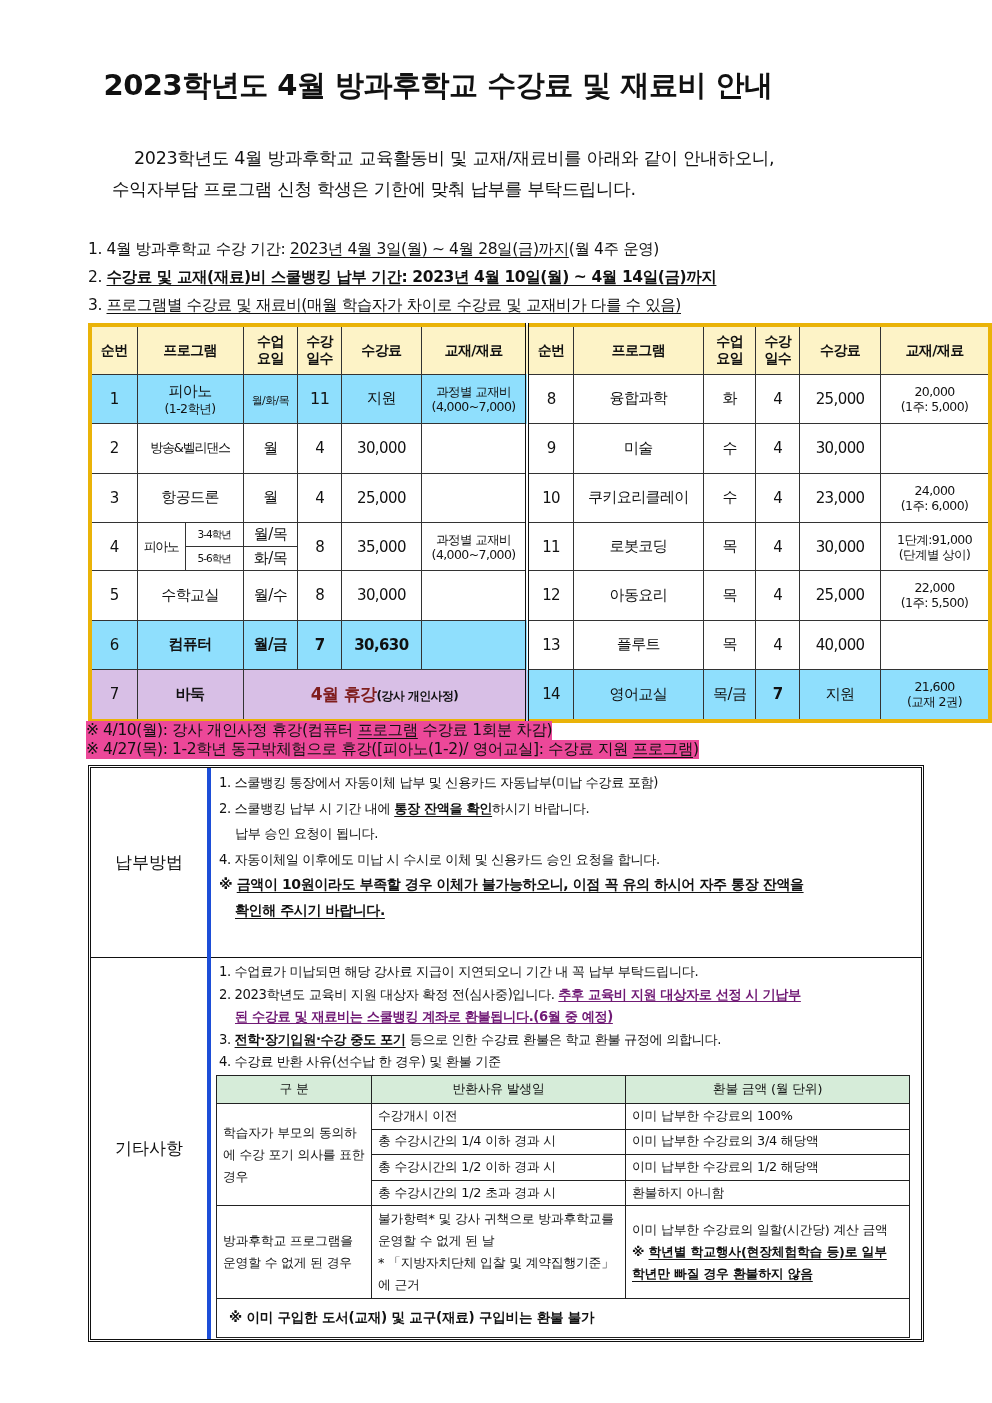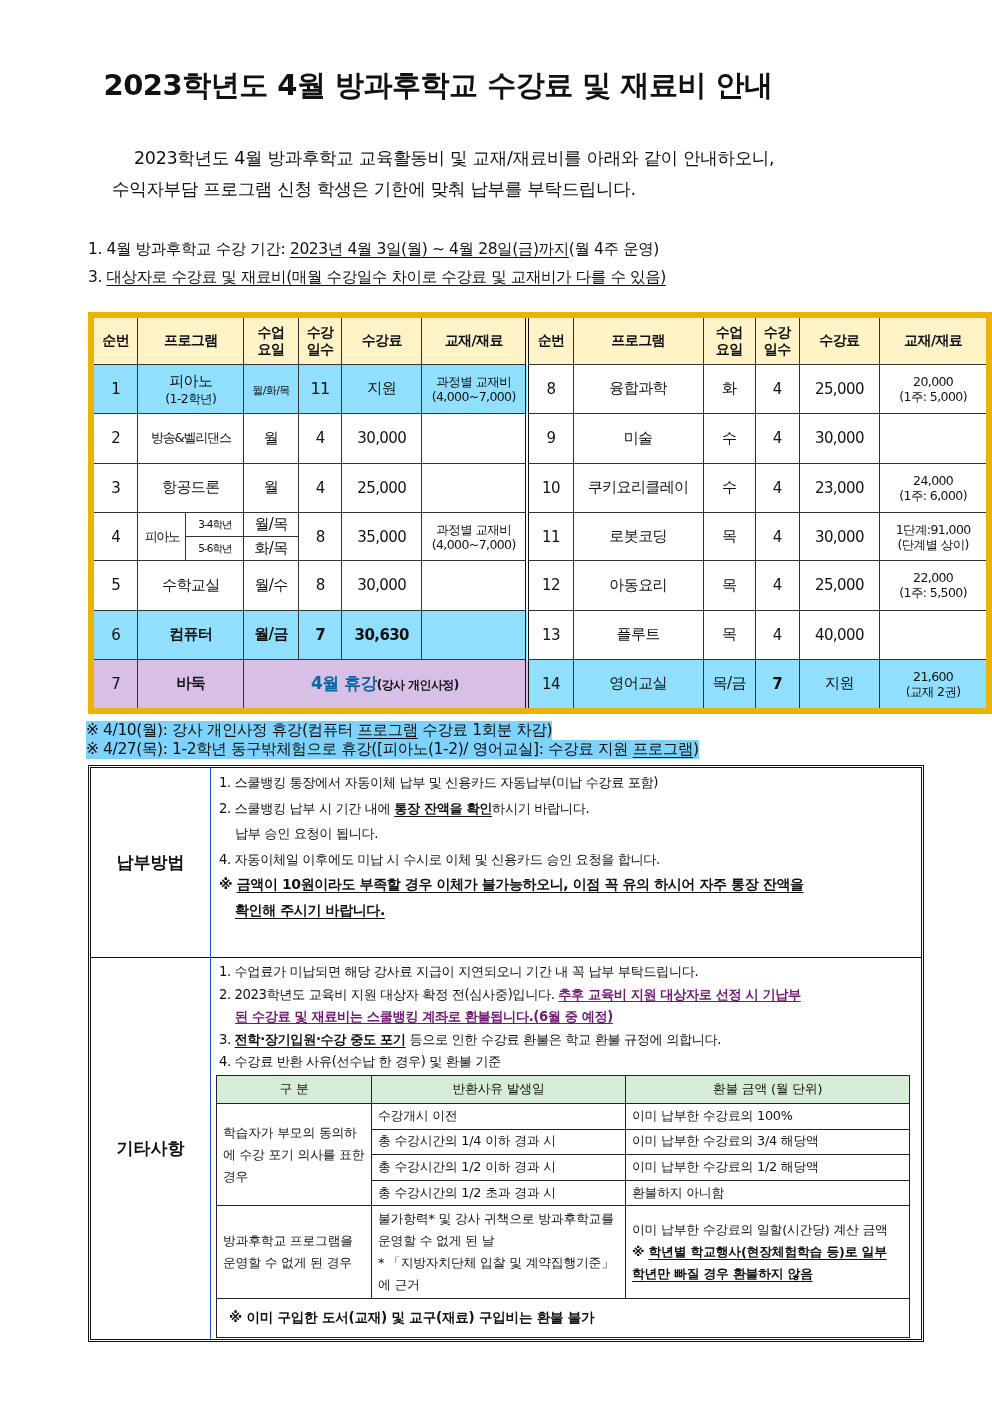--- a/index.html
+++ b/index.html
@@ -18,51 +18,51 @@
   }
   .intro .p1 { padding-left: 22px; white-space: nowrap; }
   .intro .p2 { white-space: nowrap; }
   .items { position: absolute; top: 235px; left: 88px; width: 840px; font-size: 15.5px; letter-spacing: -0.4px; }
   .items div { height: 28px; line-height: 28px; white-space: nowrap; }
   .items .b { font-weight: bold; }
   .u { text-decoration: underline; text-underline-offset: 3px; }
 
   
   .prog {
-    position: absolute; top: 312px; left: 88px; width: 904px;
+    position: absolute; top: 323px; left: 88px; width: 904px;
     border-collapse: collapse; table-layout: fixed;
-    border: 6px solid #eab308; font-size: 15px;
+    border: 4px solid #eab308; font-size: 15px;
   }
   .prog td, .prog th {
     border: 1px solid #333; text-align: center; vertical-align: middle;
     padding: 0; letter-spacing: -0.6px;
   }
   .prog th { background: #fdf3c7; font-weight: bold; height: 49px; font-size: 14px; line-height: 17px; }
   .prog tr.r td { height: 49.5px; }
   .prog tr.last td { height: 51px; }
   .prog .div { border-right: 4px double #111; }
   .blue { background: #8fdffd; }
   .purple { background: #d8bfe6; }
   .small { font-size: 12.5px; line-height: 15px; display: block; }
   .xs { font-size: 11px; }
   .bold { font-weight: bold; }
-  .red { color: #0369a1; font-weight: bold; font-size: 17px; }
+  .red { color: #7f1d1d; font-weight: bold; font-size: 17px; }
   .sub td { height: 24px !important; }
 
   .notes { position: absolute; top: 721px; left: 86px; font-size: 15.5px; letter-spacing: -0.4px; }
-  .notes div { background: #7dd3fc; display: inline-block; line-height: 19px; height: 19px; white-space: nowrap; }
+  .notes div { background: #ec4899; display: inline-block; line-height: 19px; height: 19px; white-space: nowrap; }
 
   
   .lower {
     position: absolute; top: 765px; left: 88px; width: 836px; height: 577px;
     border: 3px double #111;
   }
   .lower .label {
     position: absolute; left: 0; width: 120px; font-size: 17px;
-    display: flex; align-items: center; justify-content: center; border-right: 1px solid #1d4ed8; font-weight: bold;
+    display: flex; align-items: center; justify-content: center; border-right: 4px solid #1d4ed8;
   }
   .lower .hline { position: absolute; left: 0; right: 0; border-top: 1px solid #111; }
   .lower .content { position: absolute; left: 128px; right: 8px; font-size: 13.2px; letter-spacing: -0.4px; }
   .lower .content div { white-space: nowrap; }
   .pay div { line-height: 25.5px; }
   .etc div { line-height: 22.5px; }
   .indent { padding-left: 16px; }
   .blue-link { color: #701a75; font-weight: bold; text-decoration: underline; text-underline-offset: 2px; }
   .warn { font-weight: bold; font-size: 14px; }
 
@@ -84,22 +84,25 @@
 
 <div class="intro">
   <div class="p1">2023학년도 4월 방과후학교 교육활동비 및 교재/재료비를 아래와 같이 안내하오니,</div>
   <div class="p2">수익자부담 프로그램 신청 학생은 기한에 맞춰 납부를 부탁드립니다.</div>
 </div>
 
 <div class="items">
   <div>
     <span>1. 4월 방과후학교 수강 기간: </span><span class="u">2023년 4월 3일(월) ~ 4월 28일(금)까지</span><span>(월 4주 운영)</span>
   </div>
+  <div class="b">
+    <span style="font-weight:normal">2. </span><span class="u">수강료 및 교재(재료)비 스쿨뱅킹 납부 기간: 2023년 4월 10일(월) ~ 4월 14일(금)까지</span>
+  </div>
   <div>
-    <span>3. </span><span class="u">대상자로 수강료 및 재료비(매월 수강일수 차이로 수강료 및 교재비가 다를 수 있음)</span>
+    <span>3. </span><span class="u">프로그램별 수강료 및 재료비(매월 학습자가 차이로 수강료 및 교재비가 다를 수 있음)</span>
   </div>
 </div>
 
 <table class="prog">
   <colgroup>
     <col style="width:43px">
       <col style="width:44px">
       <col style="width:53px">
       <col style="width:50px">
       <col style="width:40px">

